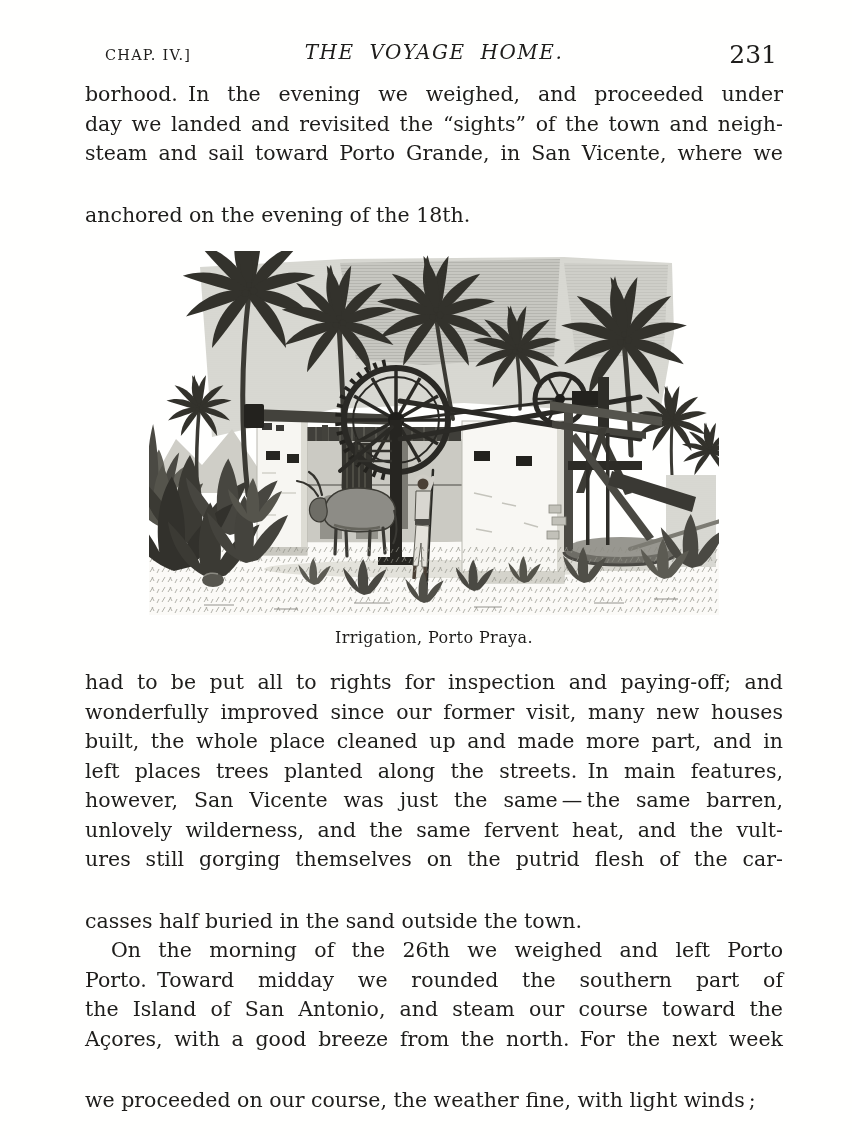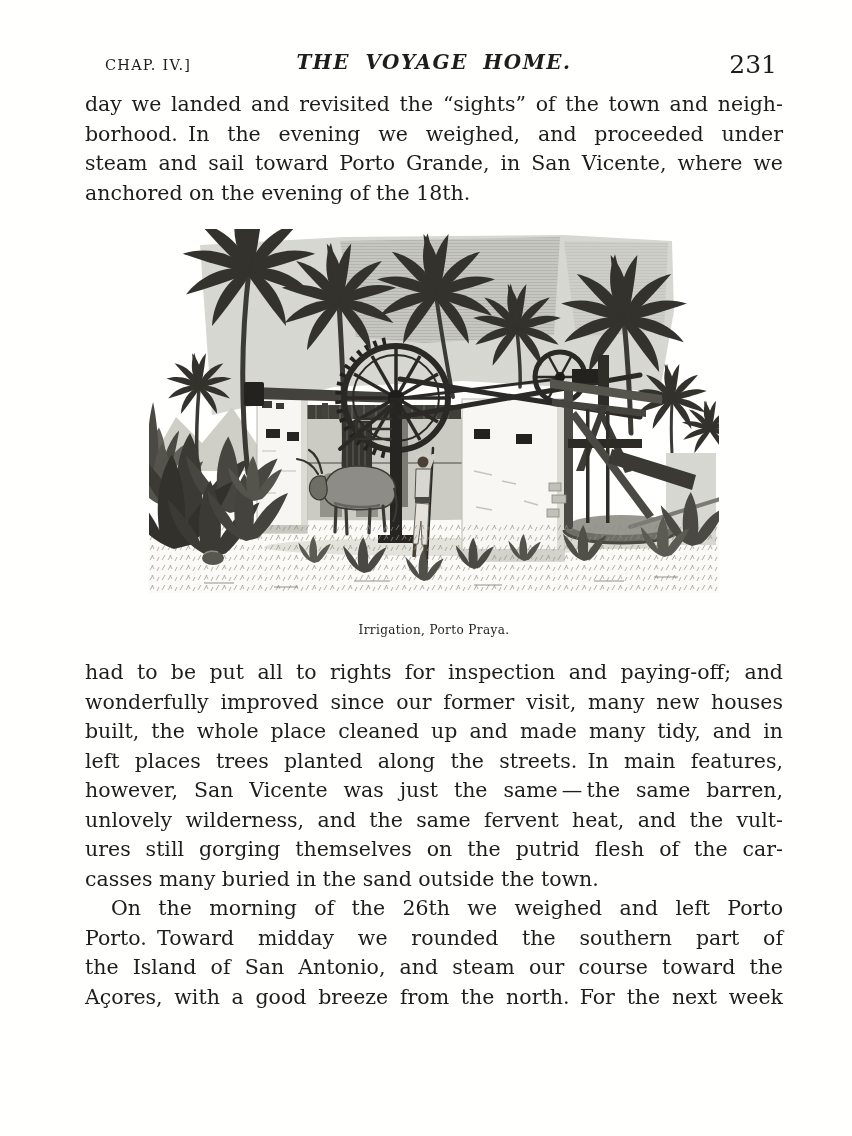--- a/index.html
+++ b/index.html
@@ -1,50 +1,50 @@
 <!DOCTYPE html>
 <html><head>
 <meta charset="utf-8">
 <style>
   html,body { margin:0; padding:0; background:#e8e8e8; }
   .page {
     width:852px; height:1136px; margin:0 auto; position:relative;
     background:#fffffe; color:#1e1d1b; overflow:hidden; box-sizing:border-box;
-    padding:46px 69px 0 85px;
+    padding:36px 69px 0 85px;
     font-family:"DejaVu Serif", "Liberation Serif", serif;
   }
   .header { position:relative; height:30px; }
   .chap   { position:absolute; left:20px; bottom:3px; font-size:14.5px; letter-spacing:1.2px; }
   .rtitle { position:absolute; left:0; right:0; bottom:2px; text-align:center;
-            font-size:20px; font-style:italic; font-weight:bold; letter-spacing:1.5px; word-spacing:7px; }
+            font-size:20px; font-style:italic; font-weight:normal; letter-spacing:1.5px; word-spacing:7px; }
   .pagenum{ position:absolute; right:6px; bottom:-3px; font-size:25px;text-align:center; }
   .bodytext { width:698px; font-size:20.5px; line-height:29.5px; }
   .tline { text-align:justify; text-align-last:justify; white-space:pre-wrap; }
-  .tline-last { text-align-last:left; }
+  .tline-last { text-align-last:left;margin-top:32px; }
   .tline-indent { text-indent:26px; }
   .para1 { margin-top:14px; }
   .para2 { margin-top:21px; }
   .figure { margin-top:21px; }
   .figure svg { display:block; margin:0 auto; }
-  .caption { margin-top:30px; text-align:center; font-size:12px; letter-spacing:.4px; }
+  .caption { margin-top:13px; text-align:center; font-size:16px; letter-spacing:.4px; }
 </style>
 </head>
 <body>
 
 <div class="page">
 
   <div class="header">
     <span class="chap">CHAP. IV.]</span>
     <span class="rtitle">THE VOYAGE HOME.</span>
     <span class="pagenum">231</span>
   </div>
 
   <div class="bodytext para1">
+      <div class="tline">borhood. In the evening we weighed, and proceeded under</div>
       <div class="tline">day we landed and revisited the “sights” of the town and neigh-</div>
-      <div class="tline">borhood. In the evening we weighed, and proceeded under</div>
       <div class="tline">steam and sail toward Porto Grande, in San Vicente, where we</div>
       <div class="tline tline-last">anchored on the evening of the 18th.</div>
     </div>
 
   <div class="figure">
     <svg width="570" height="364" viewBox="145 228 570 364" xmlns="http://www.w3.org/2000/svg">
       <defs>
         <pattern id="skyh" width="6" height="4" patternUnits="userSpaceOnUse">
           <rect width="6" height="4" fill="#e9e9e5"></rect>
           <path d="M0,1 H6 M0,3 H6" stroke="#bcbcb5" stroke-width="0.8"></path>
@@ -278,27 +278,28 @@
         <path d="M200,582 h30 M270,586 h24 M350,580 h36 M470,584 h28 M590,580 h30 M650,576 h24" stroke="#7a7972" stroke-width="1.2" opacity="0.8"></path>
       </g>
     </svg>
 
     <div class="caption">Irrigation, Porto Praya.</div>
   </div>
 
   <div class="bodytext para2">
       <div class="tline">had to be put all to rights for inspection and paying-off; and</div>
       <div class="tline">wonderfully improved since our former visit, many new houses</div>
-      <div class="tline">built, the whole place cleaned up and made many tidy, and in</div>
+      <div class="tline">built, the whole place cleaned up and made more part, and in</div>
       <div class="tline">left places trees planted along the streets. In main features,</div>
       <div class="tline">however, San Vicente was just the same — the same barren,</div>
       <div class="tline">unlovely wilderness, and the same fervent heat, and the vult-</div>
       <div class="tline">ures still gorging themselves on the putrid flesh of the car-</div>
-      <div class="tline tline-last">casses many buried in the sand outside the town.</div>
+      <div class="tline tline-last">casses half buried in the sand outside the town.</div>
     </div>
   <div class="bodytext">
       <div class="tline tline-indent">On the morning of the 26th we weighed and left Porto</div>
       <div class="tline">Porto. Toward midday we rounded the southern part of</div>
       <div class="tline">the Island of San Antonio, and steam our course toward the</div>
       <div class="tline">Açores, with a good breeze from the north. For the next week</div>
+      <div class="tline tline-last">we proceeded on our course, the weather fine, with light winds ;</div>
     </div>
 
 </div>
 
 </body></html>

